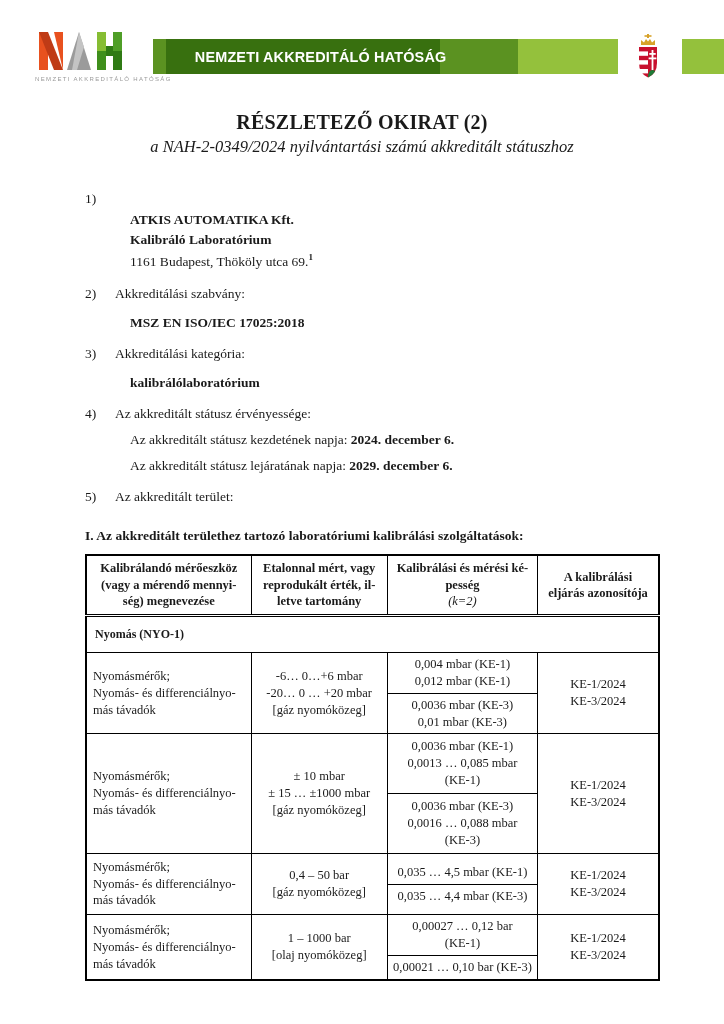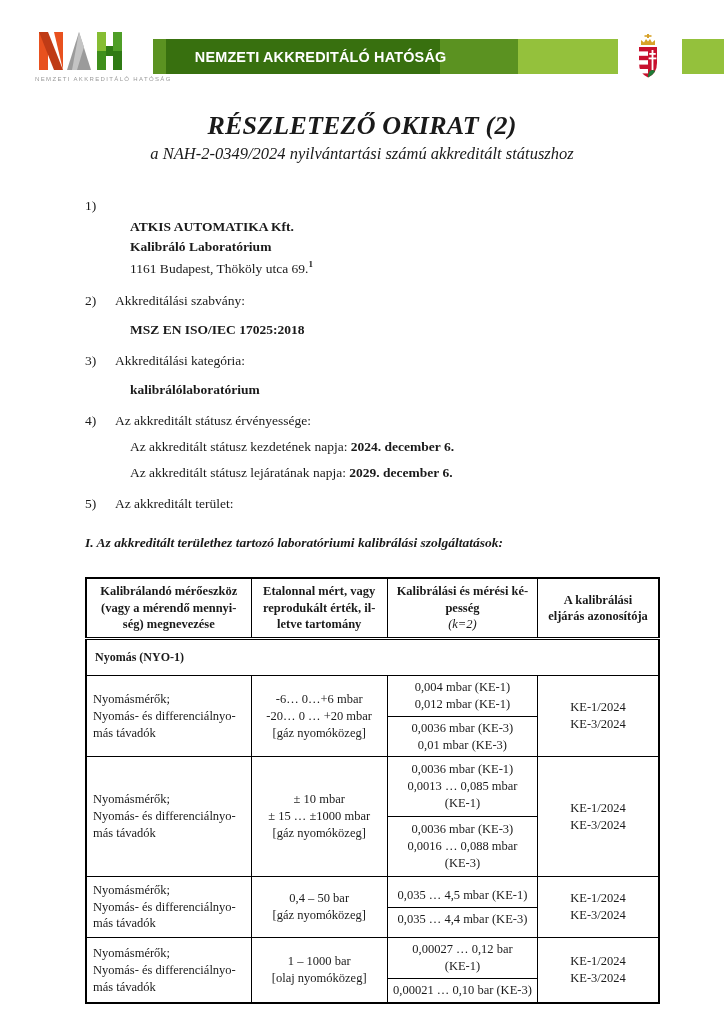--- a/index.html
+++ b/index.html
@@ -37,40 +37,40 @@
     transform: scaleX(0.96); transform-origin: left center;
   }
   .coat-wrap { position: absolute; left: 632px; top: 34px; width: 36px; height: 46px; }
   .corner-block {
     position: absolute; right: 0; top: 39px; height: 35px; width: 42px;
     background: var(--light-green);
   }
 
   
   .title-block { text-align: center; margin-top: 21px; }
-  .main-title  { font-size: 26px; font-weight: bold; font-style: italic; letter-spacing: 0.2px; margin-top: 8px; }
+  .main-title  { font-size: 20px; font-weight: bold; letter-spacing: 0.2px; margin-top: 8px; }
   .sub-title   { font-size: 16.5px; font-style: italic; margin-top: 3px; }
 
   
   .content { margin: 0 64px 0 85px; }
 
   
   .list { margin-top: 34px; font-size: 13.5px; }
   .item { margin-bottom: 15px; }
   .item-head { display: flex; }
   .item-num { width: 30px; flex: 0 0 30px; }
   .indent { margin-left: 45px; }
   .org-lines { line-height: 1.5; margin-top: 3px; }
   .bold { font-weight: bold; }
   .value-line { margin-top: 13px; }
   .sub-line { margin-top: 10px; }
   sup { font-size: 9px; font-weight: bold; }
 
   
-  .section-heading { font-size: 13.5px; font-weight: bold; margin: 23px 0 26px 0; font-style: italic; }
+  .section-heading { font-size: 13.5px; font-weight: bold; margin: 23px 0 10px 0; }
 
   
   table.cal {
     width: 100%;
     border-collapse: collapse;
     font-size: 12.5px;
     table-layout: fixed;
   }
   table.cal, table.cal th, table.cal td { border: 1px solid #000; }
   table.cal { border: 2px solid #000; }

